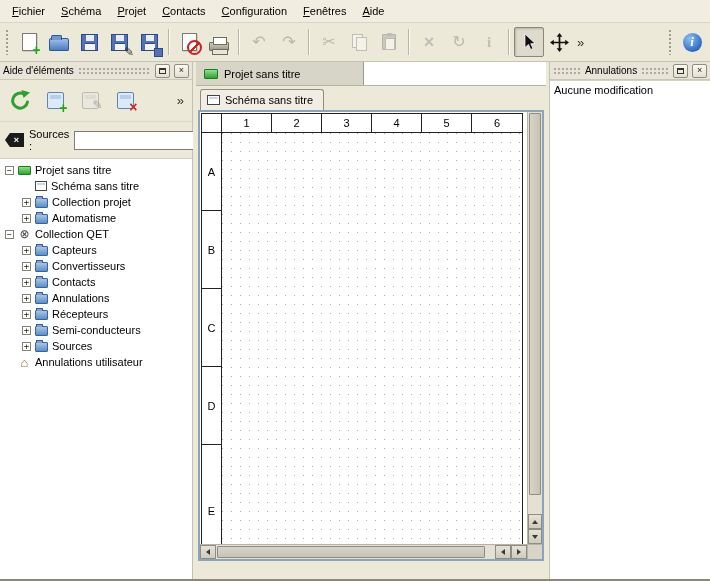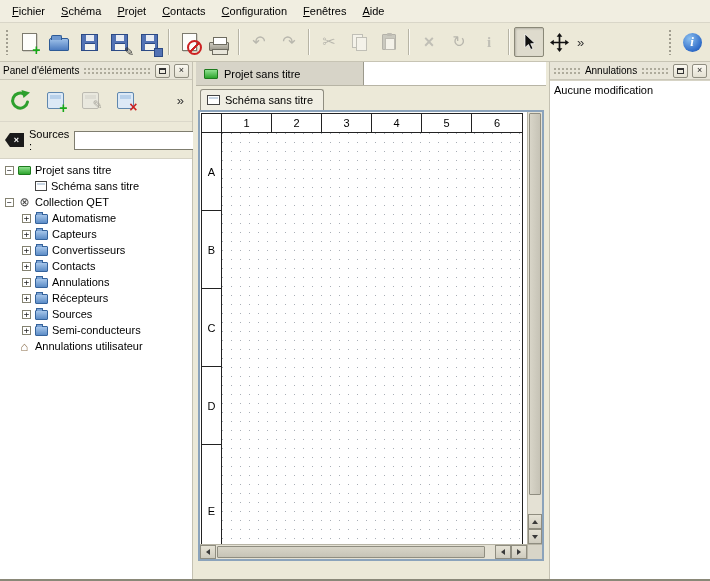--- a/index.html
+++ b/index.html
@@ -228,21 +228,21 @@
       <span class="tb-btn">
           <span class="ic-info-blue">i</span>
         </span>
     </span>
   </div>
 
   <div class="main">
 
     <div class="dock left-dock">
       <div class="dock-titlebar">
-        <span>Panel d'éléments</span>
+        <span>Aide d'éléments</span>
         <span class="dots"></span>
         <span class="dock-btn">
             <span class="float-glyph"></span>
           </span>
         <span class="dock-btn">
             <span>×</span>
           </span>
       </div>
 
       <div class="panel-toolbar">
@@ -276,33 +276,38 @@
         <div class="tree-row">
           <span class="expander exp-minus"></span>
           <span class="ti-project"></span>
           <span class="t-label">Projet sans titre</span>
         </div>
         <div class="tree-row d1">
           <span class="expander none"></span>
           <span class="ti-schema"></span>
           <span class="t-label">Schéma sans titre</span>
         </div>
+        <div class="tree-row d1">
+          <span class="expander exp-plus"></span>
+          <span class="ti-folder"></span>
+          <span class="t-label">Collection projet</span>
+        </div>
+        <div class="tree-row d1">
+          <span class="expander exp-plus"></span>
+          <span class="ti-folder"></span>
+          <span class="t-label">Automatisme</span>
+        </div>
         <div class="tree-row">
           <span class="expander exp-minus"></span>
           <span class="ti-qet"></span>
           <span class="t-label">Collection QET</span>
         </div>
         <div class="tree-row d1">
           <span class="expander exp-plus"></span>
           <span class="ti-folder"></span>
-          <span class="t-label">Automatisme</span>
-        </div>
-        <div class="tree-row d1">
-          <span class="expander exp-plus"></span>
-          <span class="ti-folder"></span>
           <span class="t-label">Capteurs</span>
         </div>
         <div class="tree-row d1">
           <span class="expander exp-plus"></span>
           <span class="ti-folder"></span>
           <span class="t-label">Convertisseurs</span>
         </div>
         <div class="tree-row d1">
           <span class="expander exp-plus"></span>
           <span class="ti-folder"></span>
@@ -314,26 +319,26 @@
           <span class="t-label">Annulations</span>
         </div>
         <div class="tree-row d1">
           <span class="expander exp-plus"></span>
           <span class="ti-folder"></span>
           <span class="t-label">Récepteurs</span>
         </div>
         <div class="tree-row d1">
           <span class="expander exp-plus"></span>
           <span class="ti-folder"></span>
+          <span class="t-label">Semi-conducteurs</span>
+        </div>
+        <div class="tree-row d1">
+          <span class="expander exp-plus"></span>
+          <span class="ti-folder"></span>
           <span class="t-label">Sources</span>
-        </div>
-        <div class="tree-row d1">
-          <span class="expander exp-plus"></span>
-          <span class="ti-folder"></span>
-          <span class="t-label">Semi-conducteurs</span>
         </div>
         <div class="tree-row">
           <span class="expander none"></span>
           <span class="ti-home"></span>
           <span class="t-label">Annulations utilisateur</span>
         </div>
       </div>
     </div>
 
     <div class="splitter"></div>

